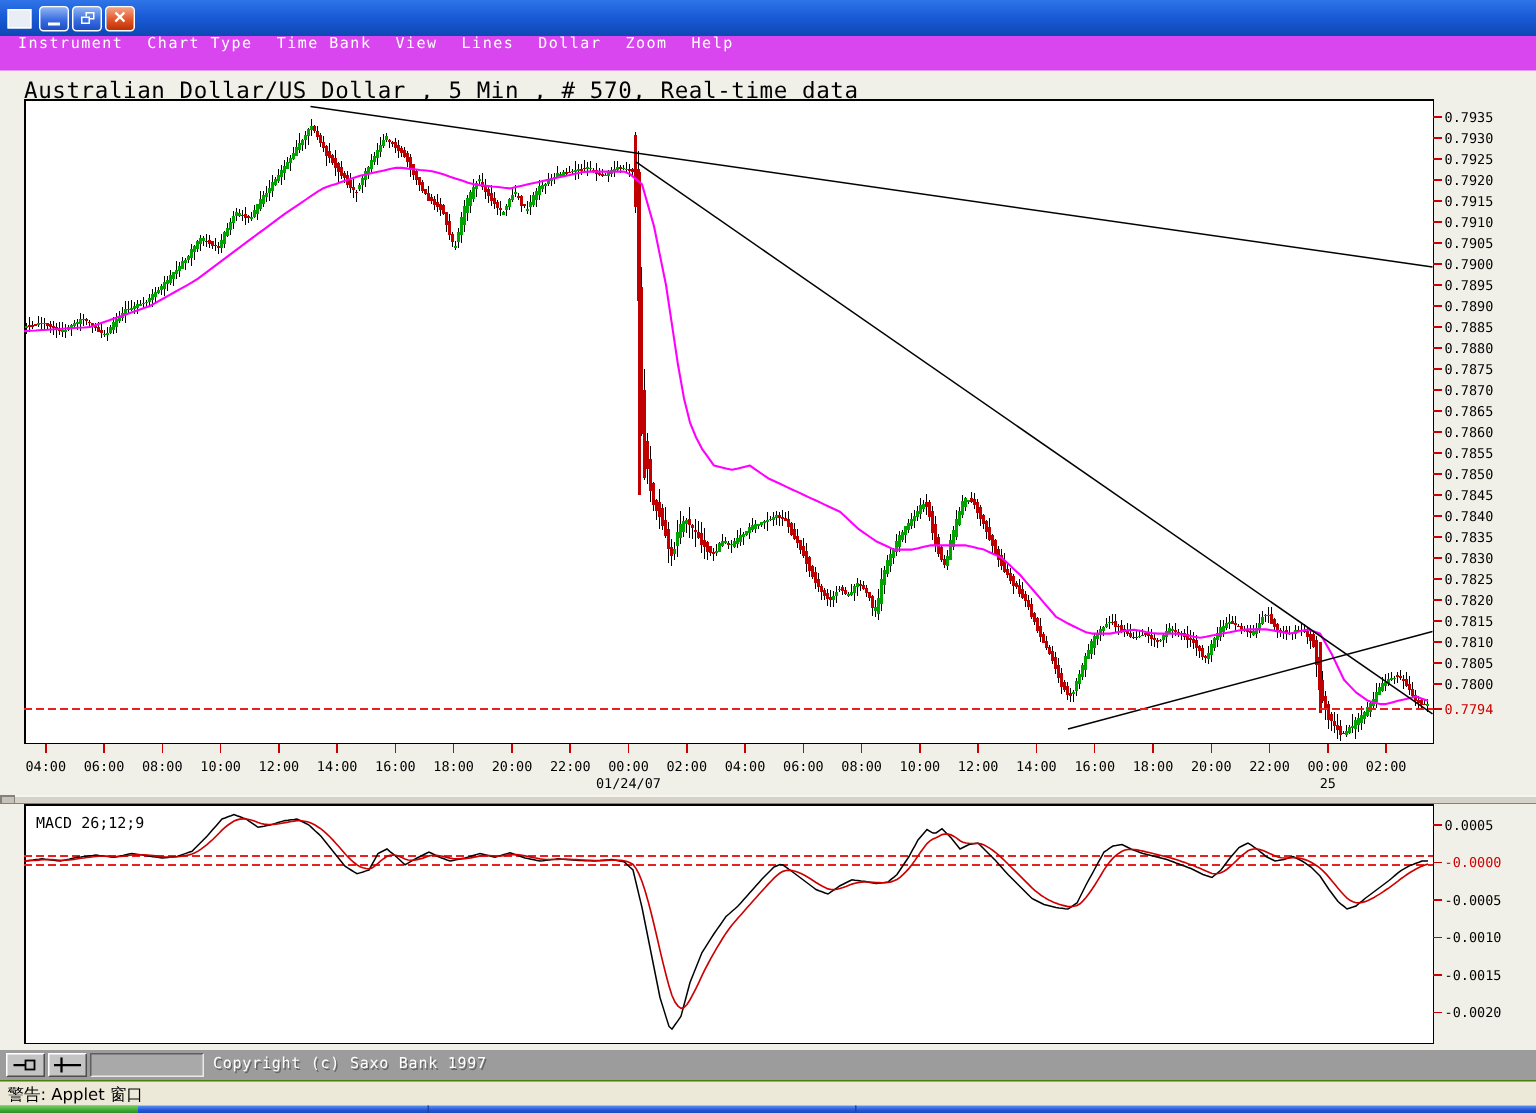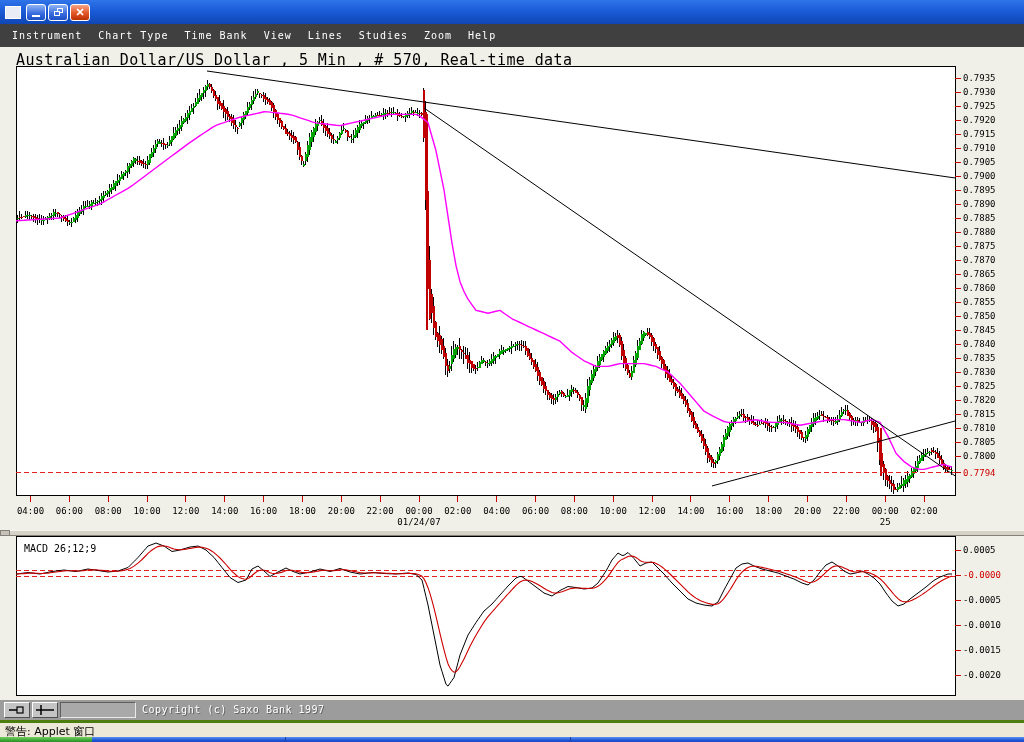--- a/index.html
+++ b/index.html
@@ -18,38 +18,38 @@
           font-family:"Liberation Sans",sans-serif;}
   .winbtn.min,.winbtn.rest{background:linear-gradient(180deg,#8fb4f4 0%,#3a6ee0 55%,#1c4ec4 100%);}
   .winbtn.close{background:linear-gradient(180deg,#f4a486 0%,#e25526 55%,#bb3004 100%);}
   .glyph-min{display:block;width:8px;height:2px;background:#fff;margin-top:8px;}
   .glyph-rest{position:relative;display:block;width:9px;height:8px;}
   .glyph-rest i{position:absolute;display:block;width:6px;height:5px;border:1px solid #fff;box-sizing:border-box;}
   .glyph-rest i.b{left:0;bottom:0;background:rgba(58,110,224,.9);}
   .glyph-rest i.t{right:0;top:0;}
   .glyph-close{font-size:11px;font-weight:bold;line-height:1;}
   
-  .menubar{position:absolute;left:0;top:24px;width:1024px;height:23px;background:#404040;
-           display:flex;align-items:center;padding-left:4px;box-sizing:border-box;}
+  .menubar{position:absolute;left:0;top:24px;width:1024px;height:23px;background:#d946ef;
+           display:flex;align-items:flex-start;padding-left:4px;box-sizing:border-box;}
   .menu-item{color:#fff;font-size:10px;padding:0 8px;letter-spacing:1px;white-space:pre;}
   
   .chart-header{position:absolute;left:16px;top:51px;font-size:15px;color:#000;letter-spacing:.4px;}
   #chart{position:absolute;left:0;top:47px;}
   
   .toolbar{position:absolute;left:0;top:700px;width:1024px;height:20px;background:#9c9c9c;}
   .tb-btn{position:absolute;top:2px;height:16px;width:26px;background:#c4c4c4;box-sizing:border-box;
           border:1px solid;border-color:#ffffff #4e4e4e #4e4e4e #ffffff;
           display:flex;align-items:center;justify-content:center;}
   .tb-inset{position:absolute;left:60px;top:2px;width:76px;height:16px;background:#a9a9a9;box-sizing:border-box;
             border:1px solid;border-color:#5e5e5e #eaeaea #eaeaea #5e5e5e;}
   .tb-copy{position:absolute;left:142px;top:4px;color:#fff;font-size:10px;letter-spacing:.5px;
            text-shadow:1px 1px 0 #636363;}
   
   .appletbar{position:absolute;left:0;top:720px;width:1024px;height:17px;background:#ece9d8;
-             border-top:3px solid #4d7c0f;box-sizing:border-box;color:#000;font-size:11px;
+             border-top:1px solid #4d7c0f;box-sizing:border-box;color:#000;font-size:11px;
              font-family:"DejaVu Sans",sans-serif;padding:1px 0 0 5px;}
   
   .taskbar{position:absolute;left:0;top:737px;width:1024px;height:5px;
            background:linear-gradient(180deg,#5d93f2 0%,#2257d7 60%,#1b4ac0 100%);}
   .task-start{position:absolute;left:0;top:0;width:92px;height:5px;
               background:linear-gradient(180deg,#79ce62 0%,#37a432 70%,#2b8c28 100%);}
   .task-sep{position:absolute;top:0;width:1px;height:5px;background:#1b44a8;}
 </style>
 </head>
 <body>
@@ -73,21 +73,21 @@
         </span>
     </span>
   </div>
 
   <div class="menubar">
       <span class="menu-item">Instrument</span>
       <span class="menu-item">Chart Type</span>
       <span class="menu-item">Time Bank</span>
       <span class="menu-item">View</span>
       <span class="menu-item">Lines</span>
-      <span class="menu-item">Studies</span>
+      <span class="menu-item">Dollar</span>
       <span class="menu-item">Zoom</span>
       <span class="menu-item">Help</span>
     </div>
 
   <div class="chart-header">Australian Dollar/US Dollar , 5 Min , # 570, Real-time data</div>
 
   <svg id="chart" width="1024" height="653" viewBox="0 0 1024 653">
       <rect x="16.5" y="19.5" width="939" height="429" fill="#fff" stroke="#000" stroke-width="1" shape-rendering="crispEdges"></rect>
       <rect x="16.5" y="489.5" width="939" height="159" fill="#fff" stroke="#000" stroke-width="1" shape-rendering="crispEdges"></rect>
       <g>

